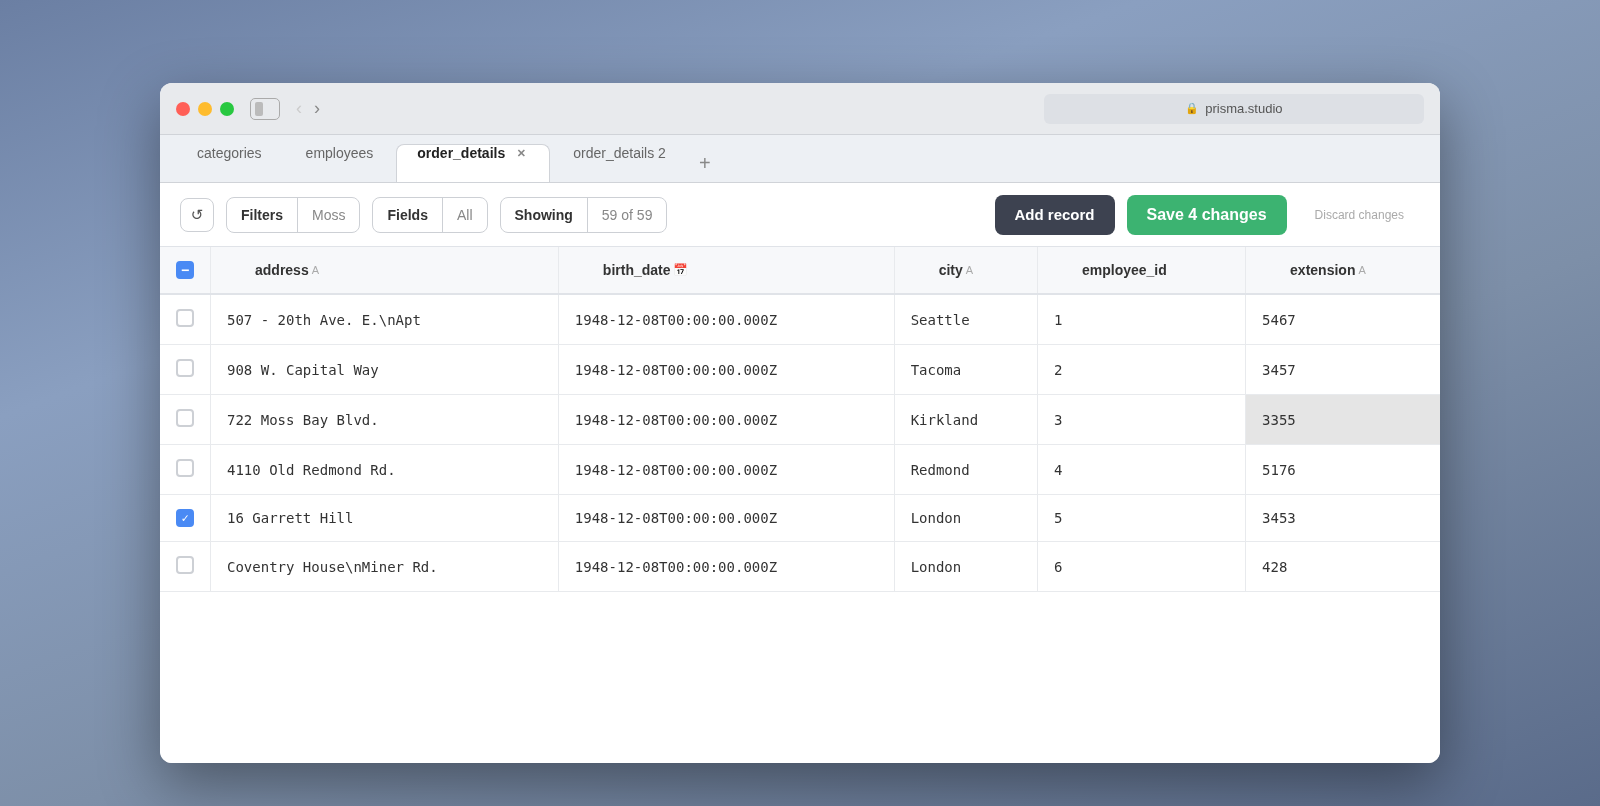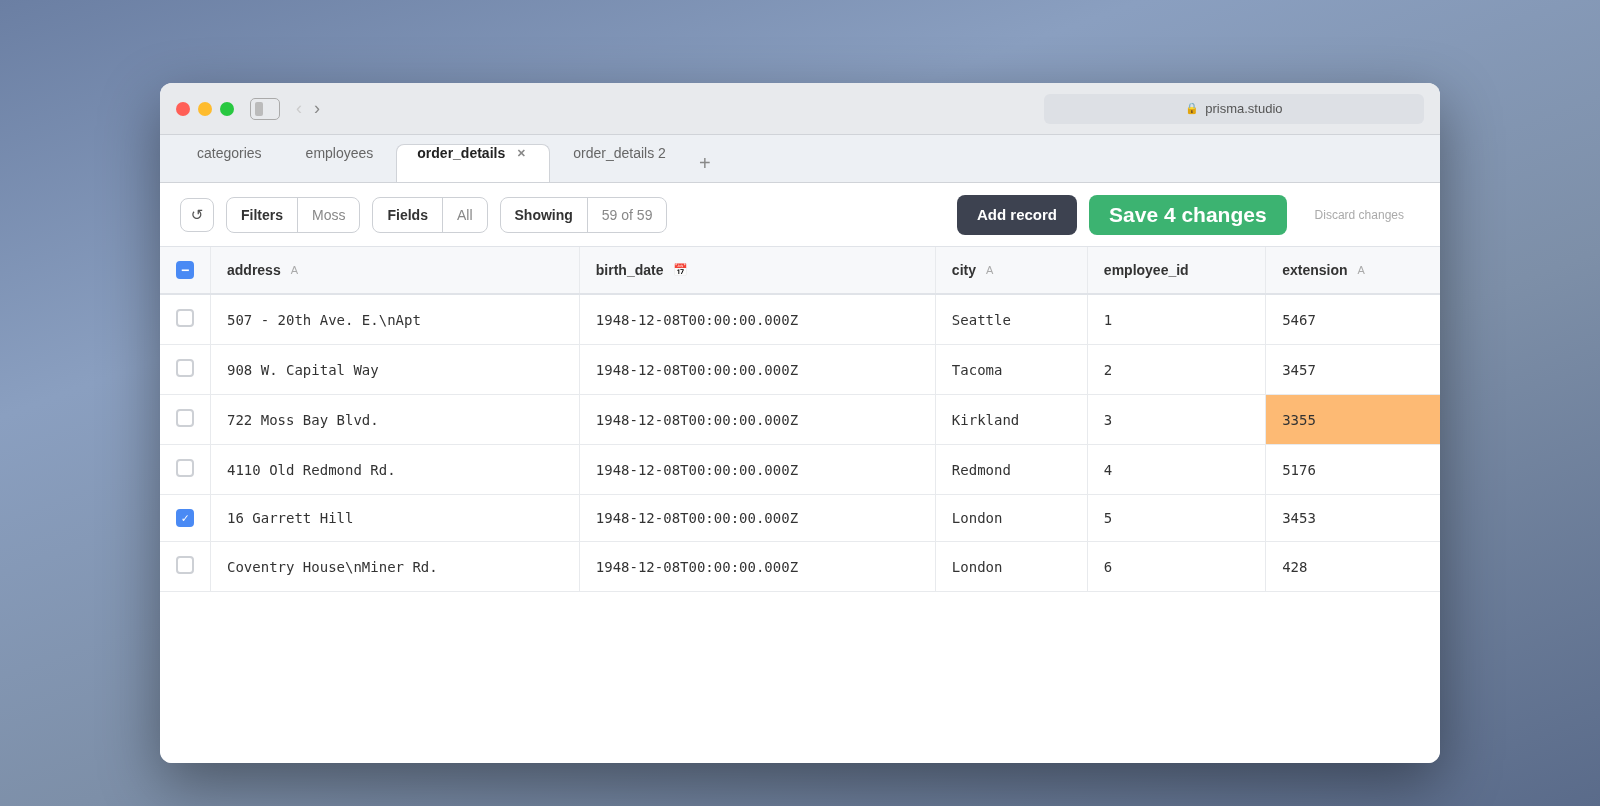--- a/index.html
+++ b/index.html
@@ -266,21 +266,21 @@
       align-items: center;
     }
 
     .save-btn {
       height: 40px;
       padding: 0 20px;
       background: #3cb371;
       color: #fff;
       border: none;
       border-radius: 8px;
-      font-size: 21px;
+      font-size: 16px;
       font-weight: 600;
       cursor: pointer;
       display: flex;
       align-items: center;
     }
 
     .discard-btn {
       height: 40px;
       padding: 0 16px;
       background: transparent;
@@ -319,21 +319,22 @@
       color: #333;
       border-right: 1px solid #e8eaed;
       white-space: nowrap;
     }
 
     thead th:last-child { border-right: none; }
 
     .th-inner {
       display: flex;
       align-items: center;
-      gap: 10px;
+      gap: 3px;
+      margin-left: 28px;
     }
 
     .col-type-badge {
       font-size: 11px;
       color: #aaa;
       font-weight: 400;
     }
 
     .col-icon {
       font-size: 12px;
@@ -380,21 +381,21 @@
 
     .checkbox.minus {
       background: #4a8af4;
       border-color: #4a8af4;
       color: white;
       font-size: 14px;
       font-weight: bold;
     }
 
     .cell-highlighted {
-      background: #fdba74;
+      background: #e5e5e5;
     }
   </style>
 </head>
 <body>
 
 <div class="window">
 
   <div class="titlebar">
     <div class="traffic-lights">
       <div class="traffic-light red"></div>

